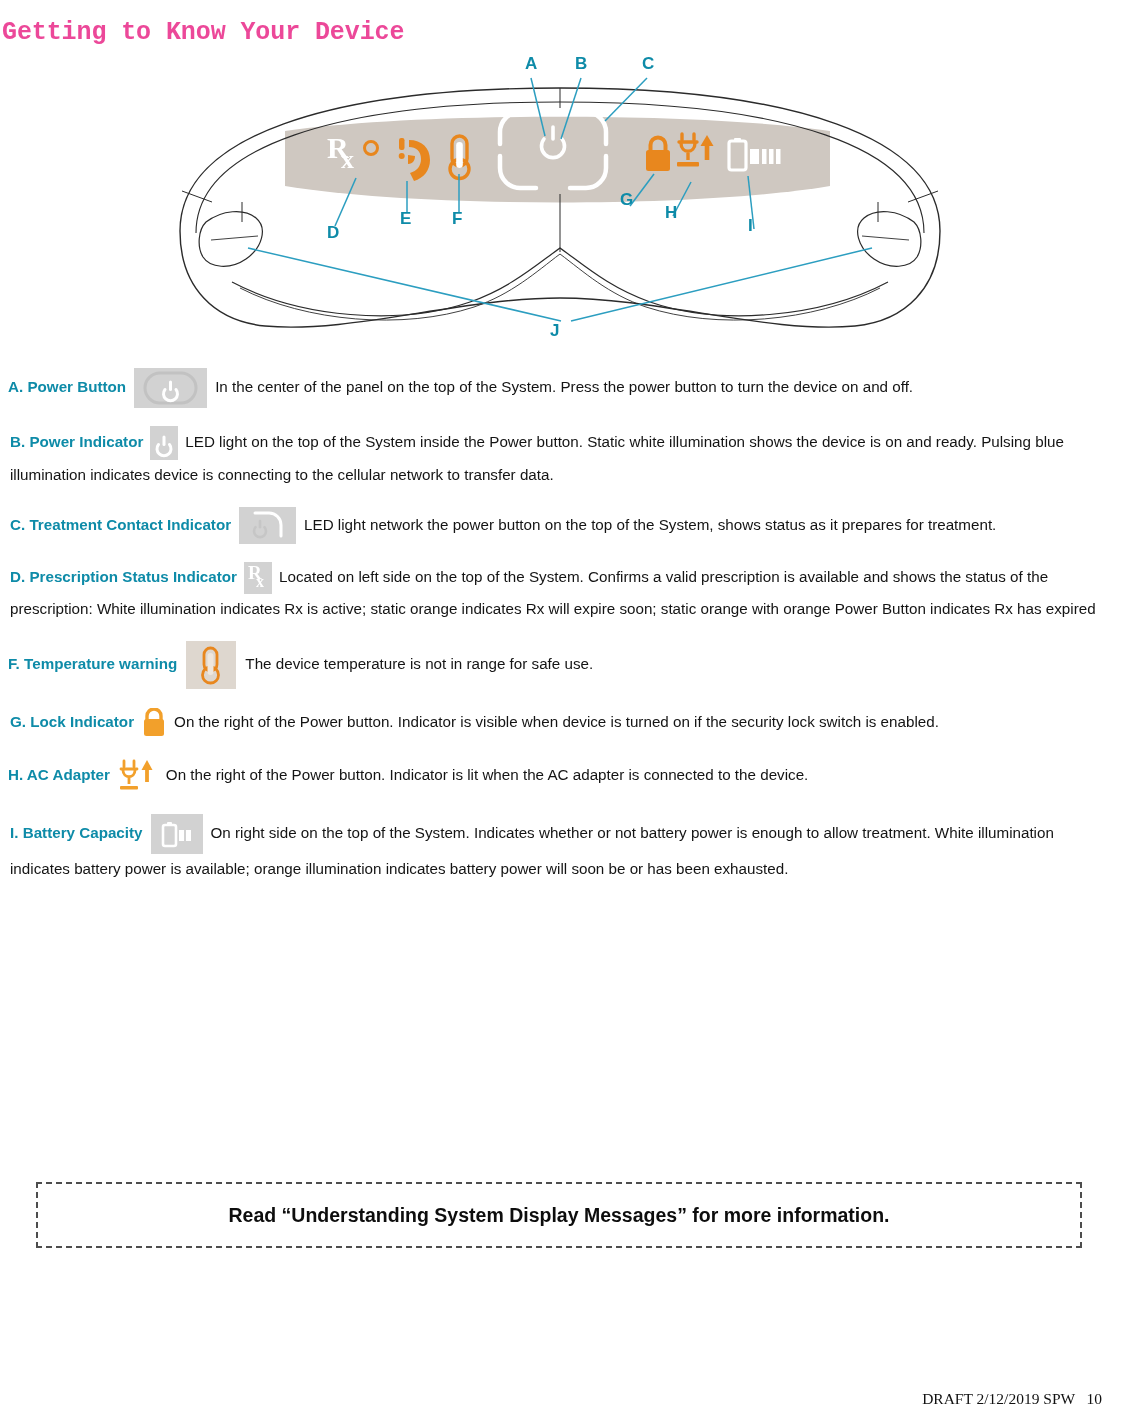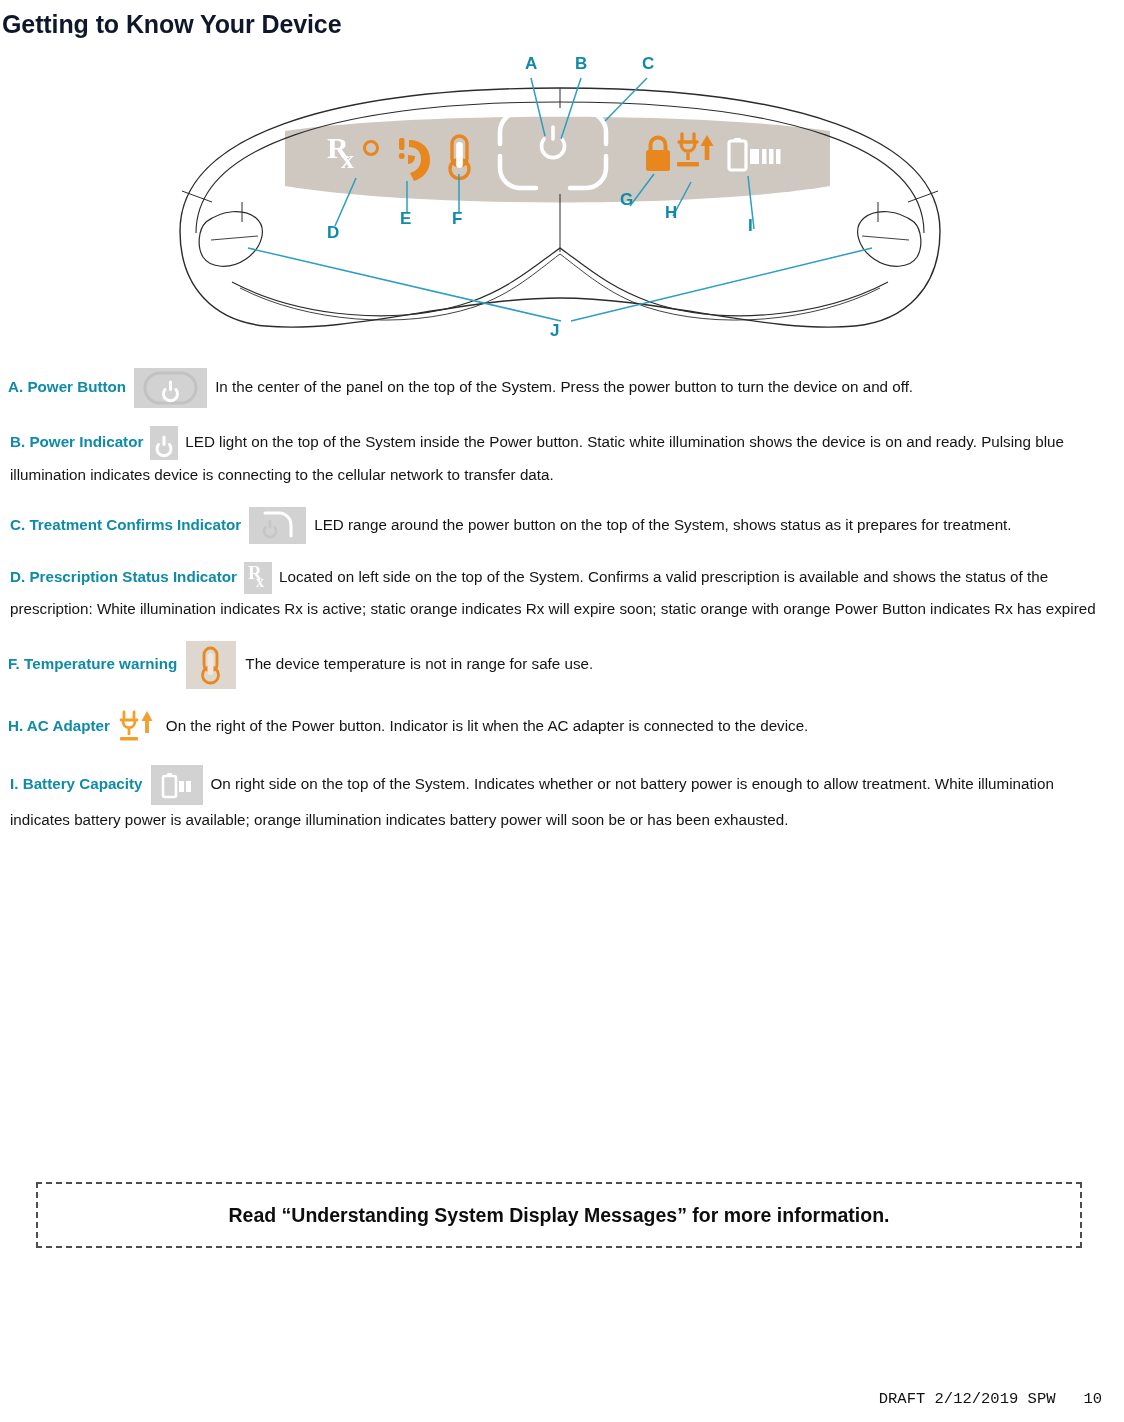--- a/index.html
+++ b/index.html
@@ -21,26 +21,27 @@
     width: 1124px;
     height: 1422px;
     box-sizing: border-box;
     padding: 0 0 0 0;
   }
 
   
   #page-title {
     position: absolute;
     left: 2px;
-    top: 10px;
+    top: 18px;
     font-size: 25px;
     font-weight: bold;
-    color: #0f172a;
+    color: #ec4899;
     letter-spacing: -0.1px;
     white-space: nowrap;
+    font-family: Liberation Mono, monospace;
   }
 
   
   .diagram {
     position: absolute;
     left: 0px;
     top: 26px;
     width: 1124px;
     height: 310px;
   }
@@ -113,21 +114,21 @@
   }
 
   
   .footer {
     position: absolute;
     right: 22px;
     bottom: 14px;
     font-size: 15.5px;
     color: #111;
     white-space: pre;
-    font-family: Liberation Mono, monospace;
+    font-family: Liberation Serif, serif;
   }
 </style>
 </head>
 <body>
 
 <div class="page">
 
   <div id="page-title">Getting to Know Your Device</div>
 
   <div class="diagram">
@@ -263,48 +264,55 @@
       <p><span class="lbl">B. Power Indicator</span><span class="chip greybox" style="width:28px;height:34px;margin:0 7px;">
          <svg width="28" height="34" viewBox="0 0 28 34">
            <g transform="translate(14,17)">
              <path d="M-5.5 1.5 A7 7 0 1 0 5.5 1.5" fill="none" stroke="#ffffff" stroke-width="3" stroke-linecap="round"></path>
              <path d="M0 -6 L0 1.5" fill="none" stroke="#ffffff" stroke-width="3" stroke-linecap="round"></path>
            </g>
          </svg></span><span>LED light on the top of the System inside the Power button.  Static white illumination shows the device is on and ready.  Pulsing blue illumination indicates device is connecting to the cellular network to transfer data.</span></p>
     </div>
 
     <div class="entry hang" style="margin-bottom:18px;">
-      <p><span class="lbl">C. Treatment Confirms Indicator</span><span class="chip greybox" style="width:57px;height:37px;margin:0 8px;">
+      <p><span class="lbl">C. Treatment Contact Indicator</span><span class="chip greybox" style="width:57px;height:37px;margin:0 8px;">
          <svg width="57" height="37" viewBox="0 0 57 37">
            <path d="M16 6 L30 6 A12 12 0 0 1 42 18 L42 29" fill="none" stroke="#ffffff" stroke-width="3" stroke-linecap="round"></path>
            <g transform="translate(21,19)">
              <path d="M-4.5 1.2 A6 6 0 1 0 4.5 1.2" fill="none" stroke="#c6c6c6" stroke-width="2.6" stroke-linecap="round"></path>
              <path d="M0 -5 L0 1.2" fill="none" stroke="#c6c6c6" stroke-width="2.6" stroke-linecap="round"></path>
            </g>
-         </svg></span><span>LED range around the power button on the top of the System, shows status as it prepares for treatment.</span></p>
+         </svg></span><span>LED light network the power button on the top of the System, shows status as it prepares for treatment.</span></p>
     </div>
 
     <div class="entry hang" style="margin-bottom:18px;">
       <p><span class="lbl">D. Prescription Status Indicator</span><span class="chip greybox" style="width:28px;height:32px;margin:0 7px;">
          <svg width="28" height="32" viewBox="0 0 28 32">
            <text x="4" y="17" font-family="Liberation Serif, serif" font-size="19" font-weight="bold" fill="#ffffff">R</text>
            <text x="12" y="25" font-family="Liberation Serif, serif" font-size="16" font-weight="bold" fill="#ffffff">x</text>
          </svg></span><span>Located on left side on the top of the System.  Confirms a valid prescription is available and shows the status of the prescription: White illumination indicates Rx is active; static orange indicates Rx will expire soon; static orange with orange Power Button indicates Rx has expired</span></p>
     </div>
 
 
     <div class="entry" style="margin-bottom:18px;">
       <p><span class="lbl">F. Temperature warning</span><span class="chip beigebox" style="width:50px;height:48px;margin:0 9px;">
          <svg width="50" height="48" viewBox="0 0 50 48">
            <rect x="18" y="7" width="13" height="23" rx="6.5" fill="none" stroke="#e8871e" stroke-width="2.8"></rect>
            <circle cx="24.5" cy="34" r="8" fill="none" stroke="#e8871e" stroke-width="2.8"></circle>
            <rect x="21.5" y="12" width="6" height="22" rx="3" fill="#efe7de"></rect>
          </svg></span><span>The device temperature is not in range for safe use.</span></p>
     </div>
 
+    <div class="entry hang" style="margin-bottom:18px;">
+      <p><span class="lbl">G. Lock Indicator</span><span class="chip" style="width:24px;height:30px;margin:0 8px;">
+         <svg width="24" height="30" viewBox="0 0 24 30">
+           <path d="M5 12 L5 8 A7 7 0 0 1 19 8 L19 12" fill="none" stroke="#f2a02b" stroke-width="3.4"></path>
+           <rect x="2" y="11" width="20" height="17" rx="2.5" fill="#f2a02b"></rect>
+         </svg></span><span>On the right of the Power button.  Indicator is visible when device is turned on if the security lock switch is enabled.</span></p>
+    </div>
 
     <div class="entry" style="margin-bottom:18px;">
       <p><span class="lbl">H. AC Adapter</span><span class="chip" style="width:40px;height:40px;margin:0 8px;">
          <svg width="40" height="40" viewBox="0 0 40 40">
            <path d="M6 11 L6 5" stroke="#f2a02b" stroke-width="2.8" stroke-linecap="round" fill="none"></path>
            <path d="M16 11 L16 5" stroke="#f2a02b" stroke-width="2.8" stroke-linecap="round" fill="none"></path>
            <path d="M3 13 L19 13" stroke="#f2a02b" stroke-width="2.8" stroke-linecap="round" fill="none"></path>
            <path d="M5 14 C5 23 17 23 17 14" fill="none" stroke="#f2a02b" stroke-width="2.8"></path>
            <path d="M11 22 L11 28" stroke="#f2a02b" stroke-width="2.8" fill="none"></path>
            <rect x="2" y="30" width="18" height="3.6" rx="1" fill="#f2a02b"></rect>

